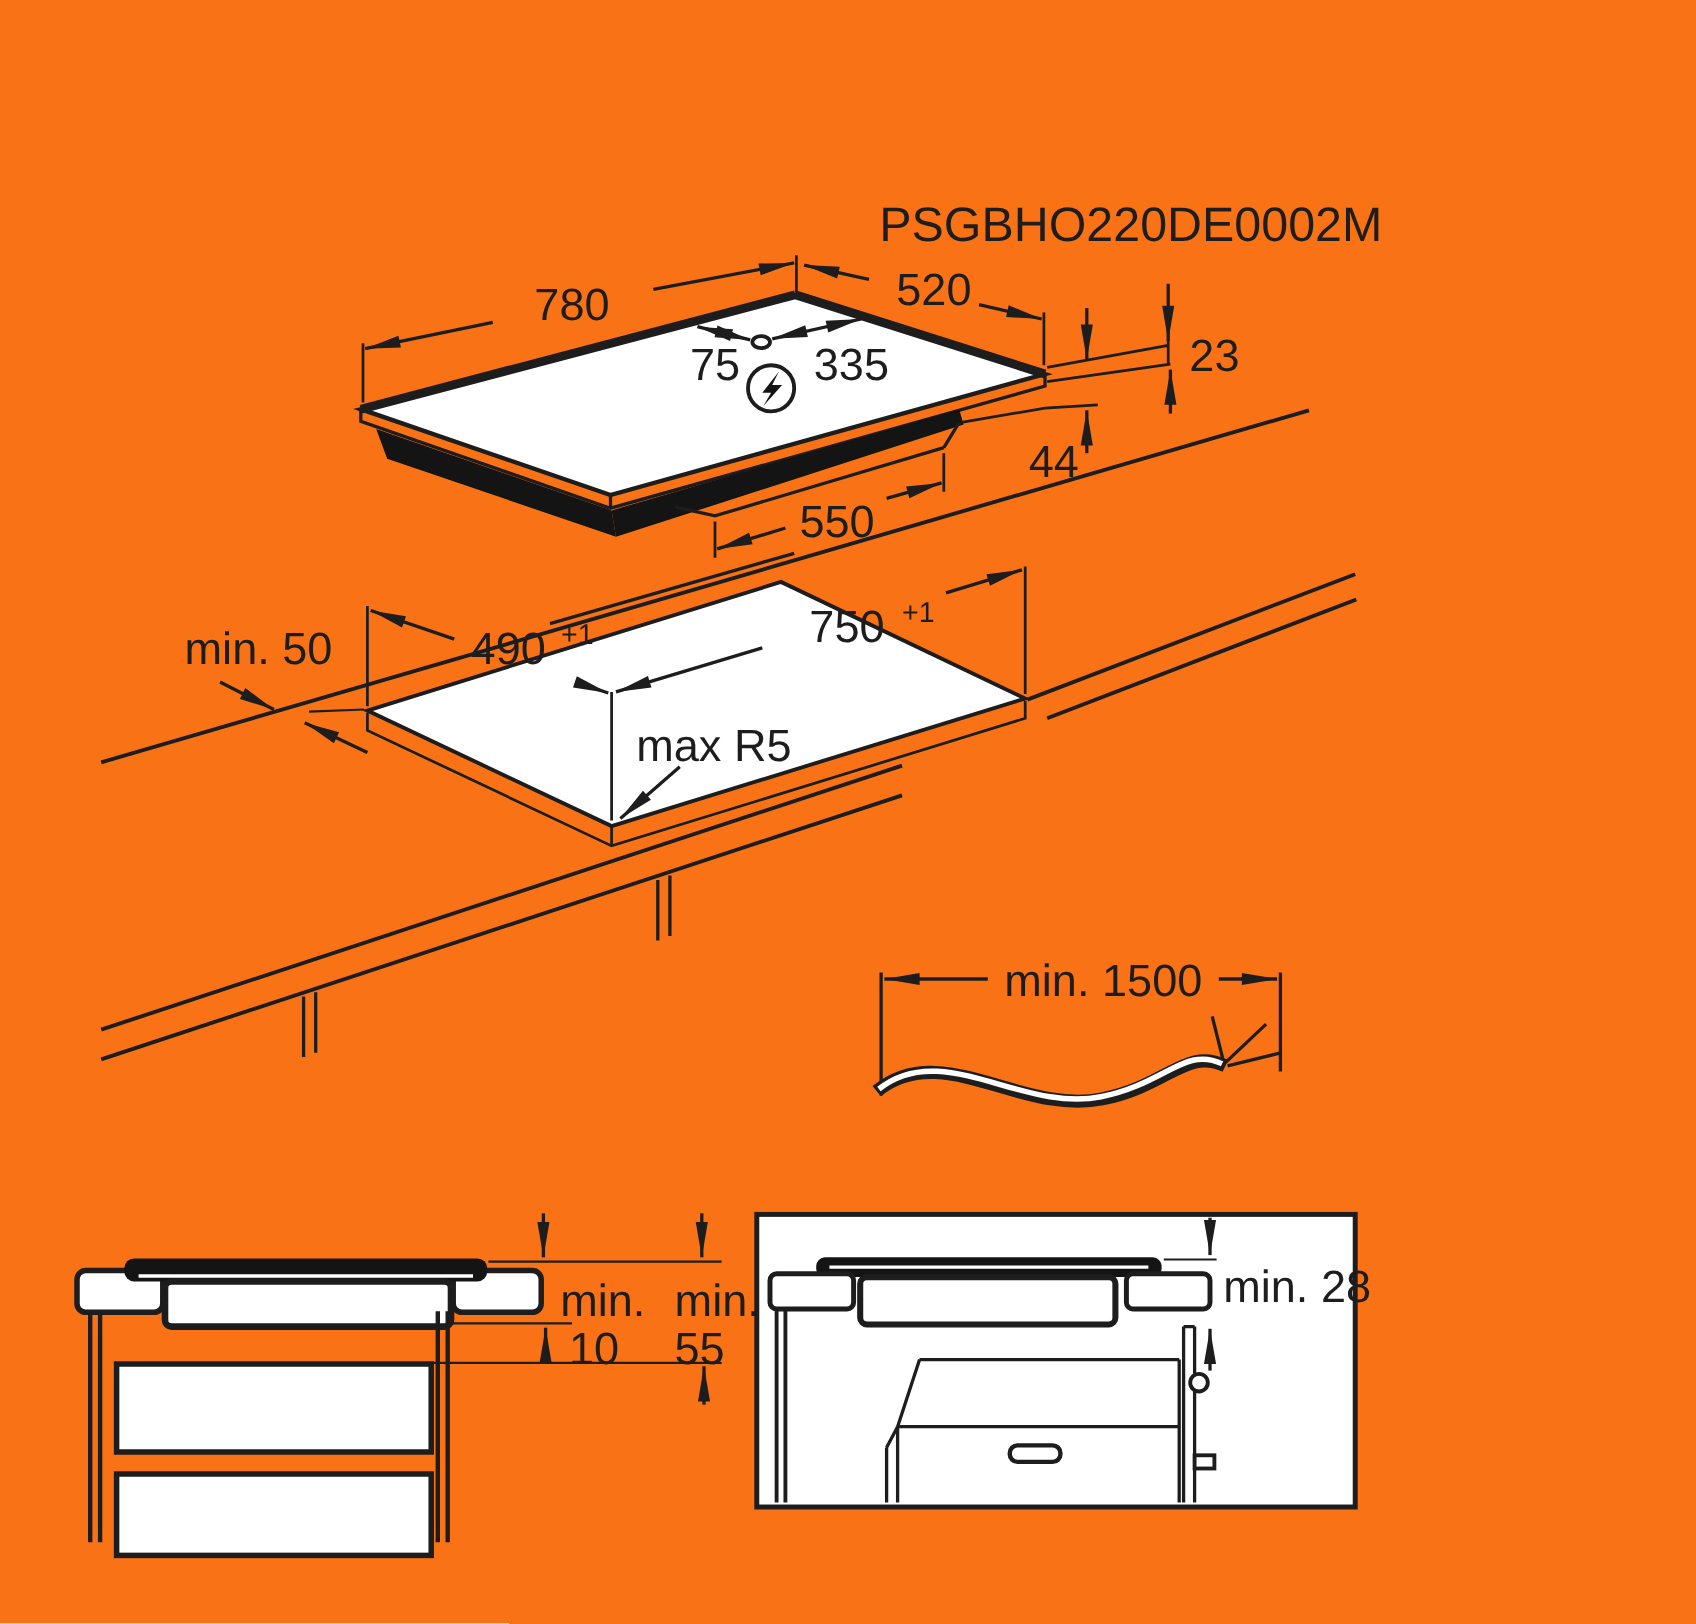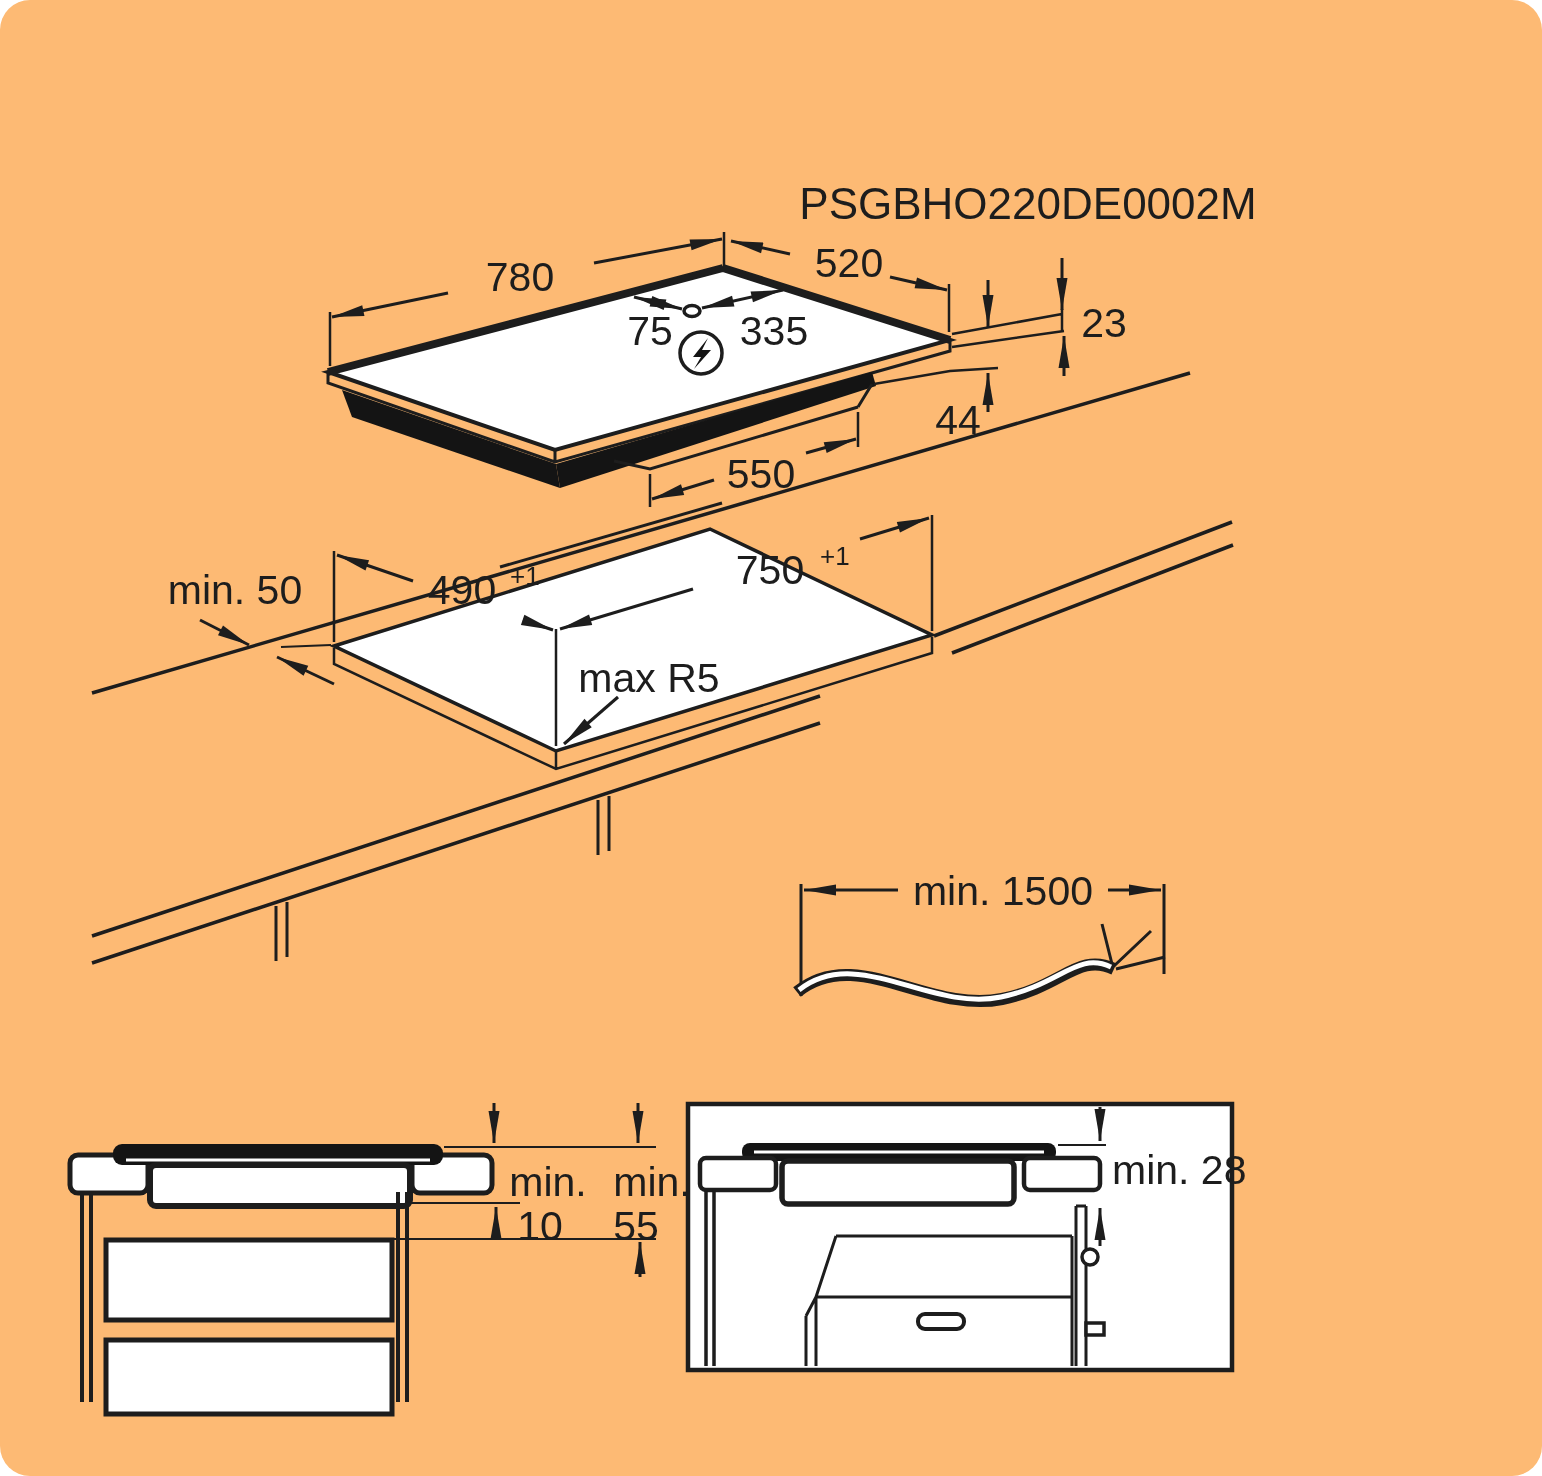--- a/index.html
+++ b/index.html
@@ -1,17 +1,17 @@
 <!DOCTYPE html>
 <html><head>
 <meta charset="utf-8">
 <style>
   html,body{margin:0;padding:0;background:#ffffff;}
-  .page{position:relative;width:1542px;height:1476px;background:#fdba74;overflow:hidden;
-        font-family:"Liberation Sans", sans-serif;border-radius:30px;}
+  .page{position:relative;width:1542px;height:1476px;background:#f97316;overflow:hidden;
+        font-family:"Liberation Sans", sans-serif;}
   svg{position:absolute;left:0;top:0;}
   text{fill:#1d1d1d;font-family:"Liberation Sans", sans-serif;}
   .dim{font-size:41px;}
   .sup{font-size:26px;}
   .title{font-size:44px;}
   .ln{stroke:#1d1d1d;fill:none;}
 </style>
 </head>
 <body>
 

